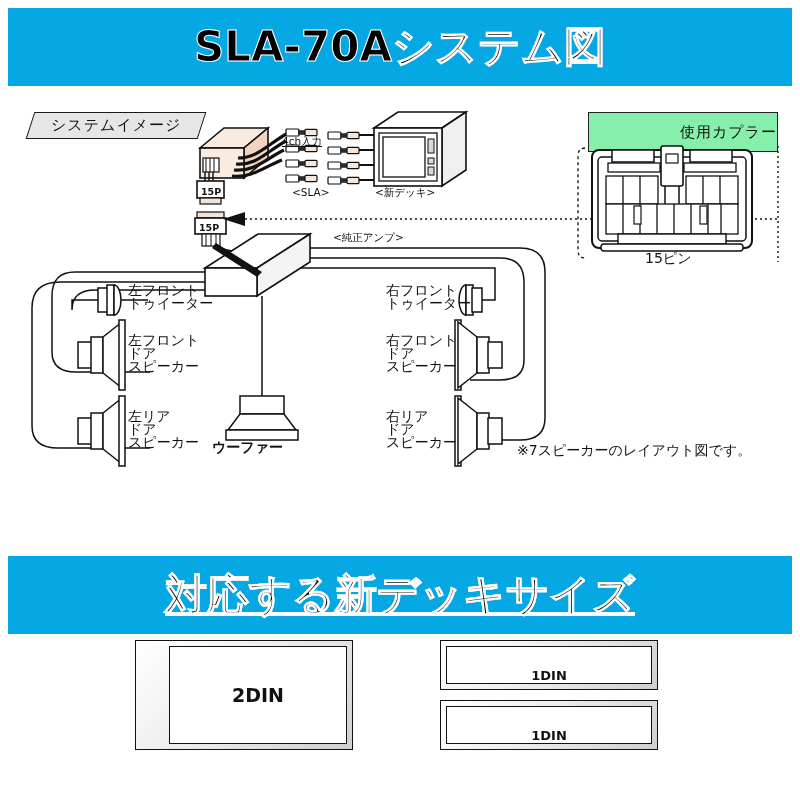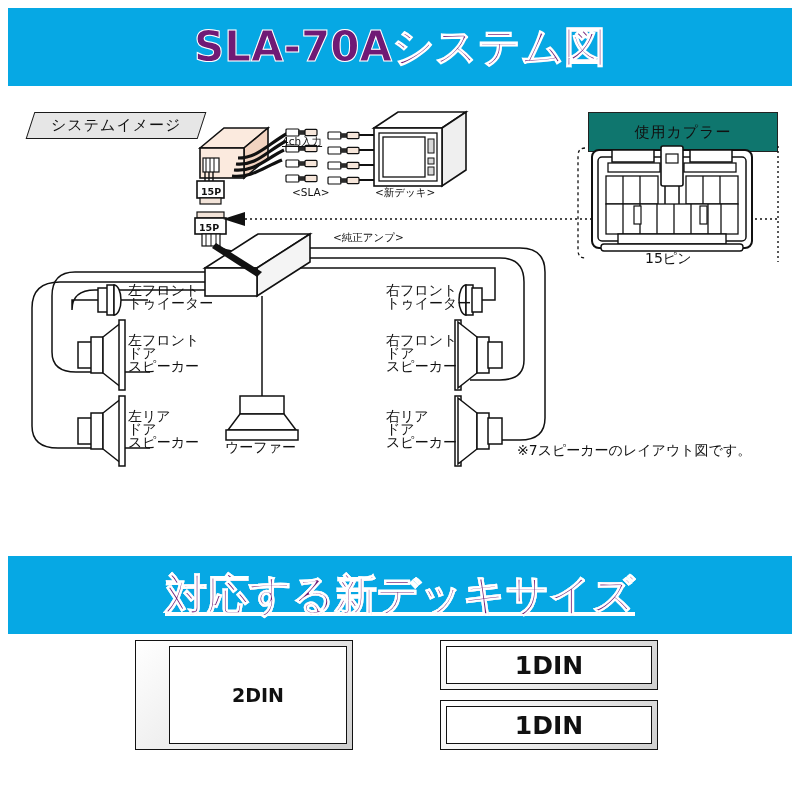--- a/index.html
+++ b/index.html
@@ -21,21 +21,21 @@
     color:#ffffff;
     font-weight:bold;
     letter-spacing:0px;
     text-shadow:0 0 0 #fff;
   }
   #banner-top{top:8px;height:78px;}
   #banner-bottom{top:556px;height:78px;text-decoration:underline;}
   .banner-title{
     font-size:42px;line-height:1;
     font-weight:bold;
-    color:#701a75;
+    color:#000000;
     white-space:nowrap;
     -webkit-text-stroke:1px #fff;
   }
 
   
   .chip{
     position:absolute;
     background:#e6e6e6;
     border:1.6px solid #222;
     color:#111;
@@ -52,21 +52,22 @@
     width:100%;height:100%;
     background:#e6e6e6;
     border:1.6px solid #1a1a1a;
     box-sizing:border-box;
     display:flex;align-items:center;justify-content:center;
     transform:skewX(-18deg);
   }
   #chip-system .chip-text{transform:skewX(18deg);font-size:15px;}
   #chip-coupler{
     left:588px;top:112px;width:190px;height:40px;
-    background:#0f766e;
+    background:#86efac;
+    justify-content:flex-end;
   }
 
   
   svg.diagram{position:absolute;left:0;top:0;width:800px;height:800px;pointer-events:none;}
 
   
   .lbl{
     position:absolute;
     color:#111;
     font-size:14px;
@@ -91,21 +92,21 @@
     border:1.6px solid #111;
     box-sizing:border-box;
     display:flex;flex-direction:column;
     align-items:center;justify-content:center;
     color:#111;font-weight:bold;
   }
   #din-2din{left:135px;top:640px;width:218px;height:110px;padding-left:33px;}
   #din-2din .din-inner{font-size:19px;line-height:26px;}
   #din-1din-a{left:440px;top:640px;width:218px;height:50px;}
   #din-1din-b{left:440px;top:700px;width:218px;height:50px;}
-  .din-1 .din-inner{font-size:25px;}
+  .din-1 .din-inner{font-size:13px;justify-content:flex-end;}
   #or-label{
     position:absolute;left:372px;top:683px;
     color:#ffffff;font-size:25px;font-weight:bold;
     -webkit-text-stroke:0.6px #fff;
   }
 </style>
 </head>
 <body>
 
 <div class="page">
@@ -341,21 +342,21 @@
 
   <div class="lbl" style="left:386px;top:284px;">右フロント
 トゥイーター</div>
   <div class="lbl" style="left:386px;top:334px;">右フロント
 ドア
 スピーカー</div>
   <div class="lbl" style="left:386px;top:410px;">右リア
 ドア
 スピーカー</div>
 
-  <div class="lbl" style="left:225px;top:441px;">ウーファー</div>
+  <div class="lbl" style="left:212px;top:441px;font-weight:bold;">ウーファー</div>
   <div class="lbl" style="left:517px;top:444px;text-align:right;">※7スピーカーのレイアウト図です。</div>
 
   <div class="lbl" style="left:645px;top:252px;">15ピン</div>
 
   <div class="banner" id="banner-bottom">
     <div class="banner-title">対応する新デッキサイズ</div>
   </div>
 
   <div class="din-frame" id="din-2din">
     <div class="din-inner">

